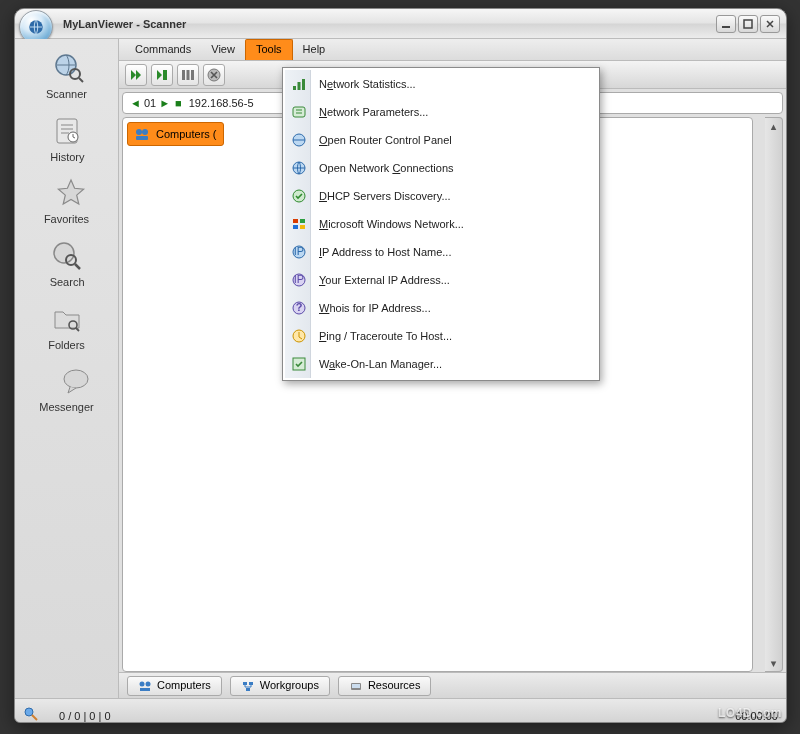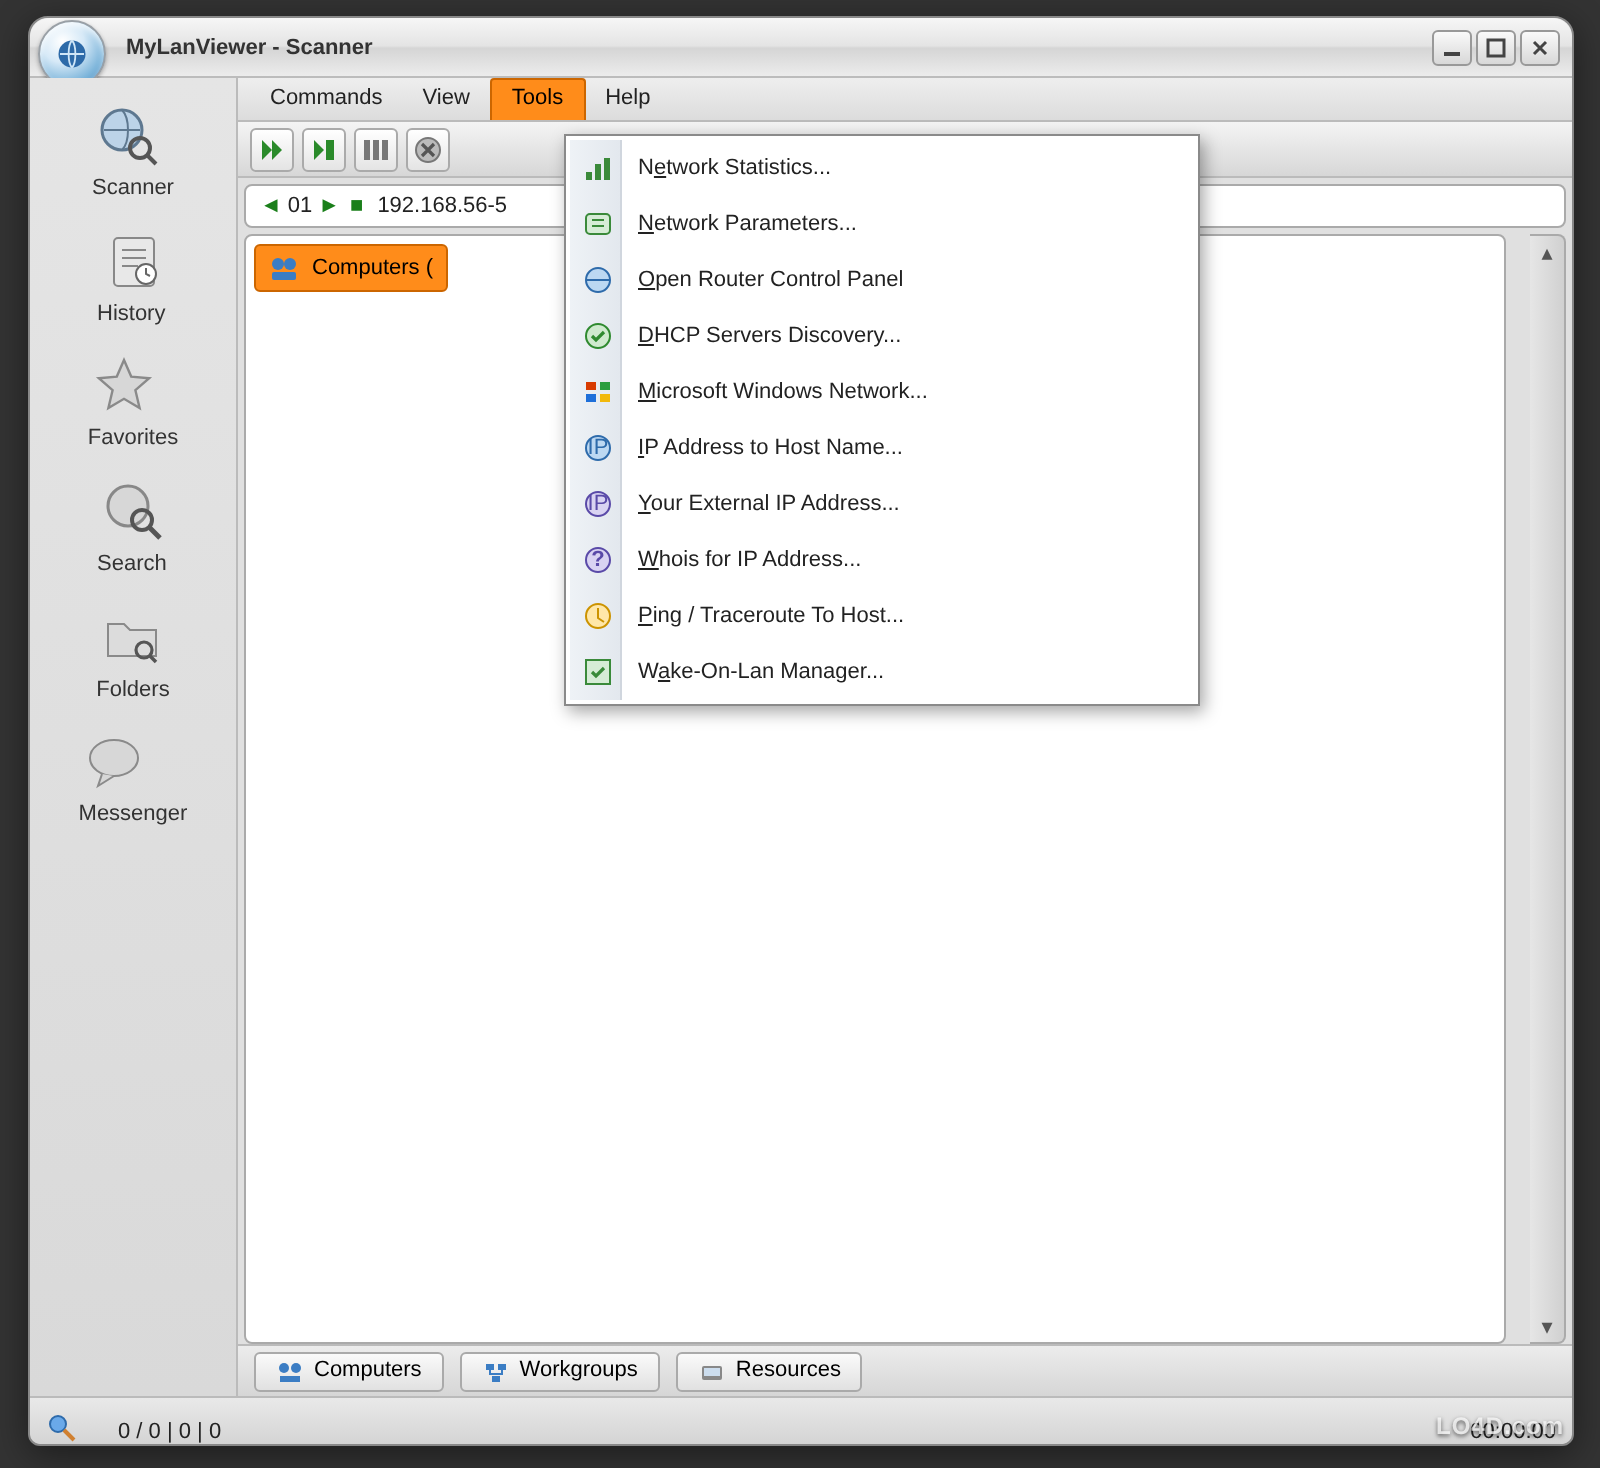--- a/index.html
+++ b/index.html
@@ -34,21 +34,21 @@
   display:flex;align-items:center;justify-content:center;color:#444;
 }
 .winbtn svg{width:10px;height:10px}
 
 
 .body { flex:1; display:flex; overflow:hidden;}
 .sidebar {
   width:104px; background:linear-gradient(to bottom,#e5e5e5,#d9d9d9);
   border-right:1px solid #bbb; padding:8px 4px; display:flex;flex-direction:column;gap:6px;align-items:center;
 }
-.sb-item{display:flex;flex-direction:column;align-items:flex-start;gap:2px;color:#333;text-align:center;line-height:1.15;padding:3px 2px;border-radius:4px;cursor:pointer;}
+.sb-item{display:flex;flex-direction:column;align-items:flex-end;gap:2px;color:#333;text-align:center;line-height:1.15;padding:3px 2px;border-radius:4px;cursor:pointer;}
 .sb-item .ic{width:36px;height:36px;display:flex;align-items:center;justify-content:center;}
 .sb-item .ic svg{width:32px;height:32px}
 
 .mainarea{flex:1;display:flex;flex-direction:column;background:#e0e0e0;}
 
 
 .menubar{height:22px;display:flex;align-items:stretch;padding-left:6px;border-bottom:1px solid #bbb;
   background:linear-gradient(to bottom,#eee,#dcdcdc);}
 .menubar .mitem{padding:4px 10px 0;color:#222;cursor:pointer}
 .menubar .mitem.active{background:#ff8c1a;color:#000;border:1px solid #cc6600;border-bottom:none;border-radius:2px 2px 0 0;padding-top:3px}
@@ -326,20 +326,29 @@
             <svg viewBox="0 0 16 16">
               <circle cx="8" cy="8" r="6" fill="#bcd8f2" stroke="#2e6bab"></circle>
               <path d="M2 8h12" stroke="#2e6bab"></path>
             </svg>
           </span>
           <span><u>O</u>pen Router Control Panel</span>
         </div>
         <div class="dd-item">
           <span class="ddi">
             <svg viewBox="0 0 16 16">
+              <circle cx="8" cy="8" r="6" fill="#bcd8f2" stroke="#2e6bab"></circle>
+              <path d="M2 8h12M8 2c2 2 2 10 0 12M8 2c-2 2-2 10 0 12" stroke="#2e6bab" fill="none"></path>
+            </svg>
+          </span>
+          <span>Open Network <u>C</u>onnections</span>
+        </div>
+        <div class="dd-item">
+          <span class="ddi">
+            <svg viewBox="0 0 16 16">
               <circle cx="8" cy="8" r="6" fill="#cfeace" stroke="#2f8a2f"></circle>
               <path d="M5 8l2 2 4-4" stroke="#2f8a2f" fill="none" stroke-width="1.6"></path>
             </svg>
           </span>
           <span><u>D</u>HCP Servers Discovery...</span>
         </div>
         <div class="dd-item">
           <span class="ddi">
             <svg viewBox="0 0 16 16">
               <rect x="2" y="3" width="5" height="4" fill="#d83b01"></rect>

